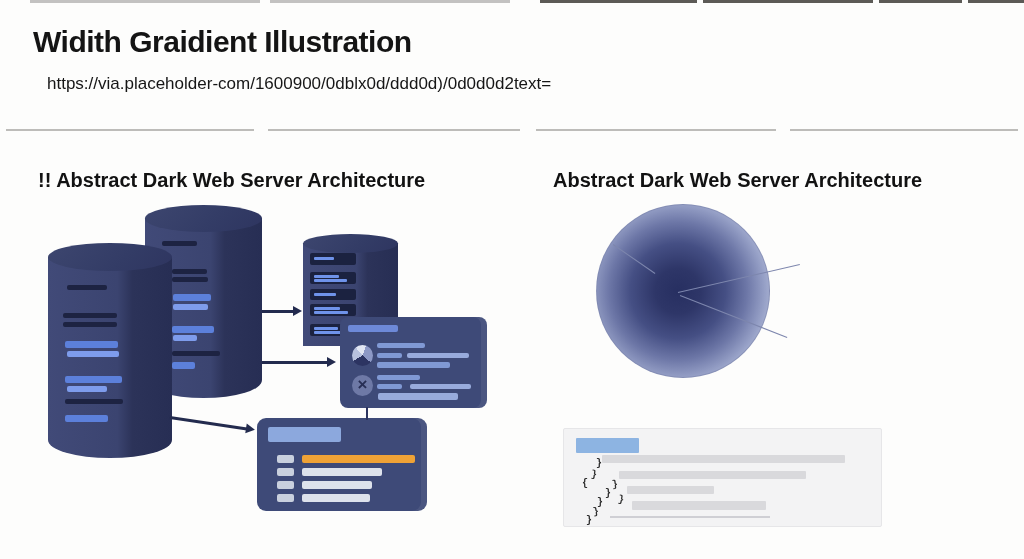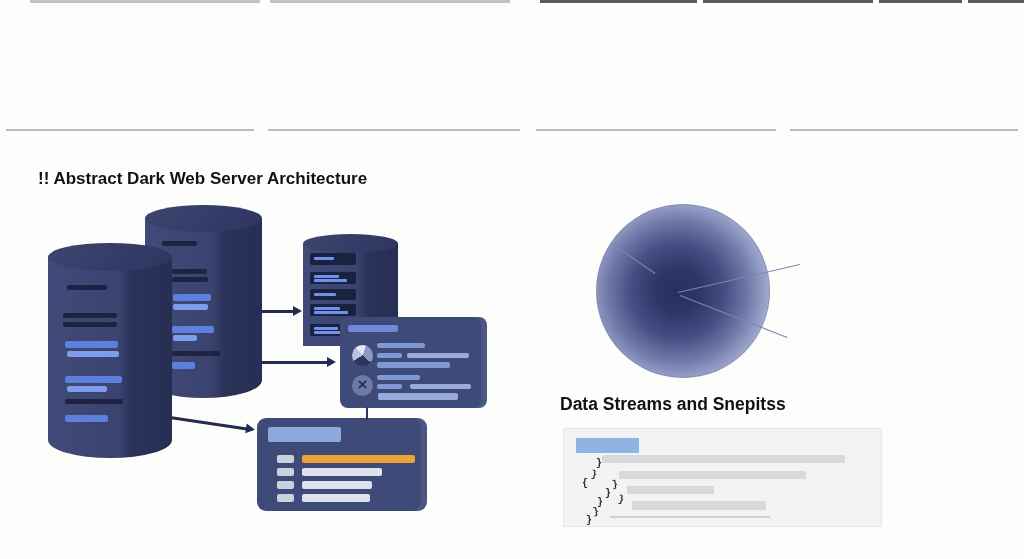--- a/index.html
+++ b/index.html
@@ -10,21 +10,21 @@
   .seg{position:absolute;background:#403d38;height:2.5px;top:0;}
   .seg.faintseg{opacity:.3;}
   .divline{position:absolute;height:2px;background:#55524c;opacity:.38;top:129px;}
 
   .title{position:absolute;left:33px;top:25px;font-size:30px;font-weight:700;color:#141414;letter-spacing:-.5px;margin:0;}
   .sub{position:absolute;color:#161616;white-space:nowrap;}
   .sub.url{left:47px;top:74px;font-size:17px;font-weight:500;}
   .sub.css{left:46px;top:98px;font-size:16px;font-weight:400;}
   .sub.css b{font-weight:700;}
 
-  .h2{position:absolute;font-size:17px;font-weight:700;color:#121212;margin:0;white-space:nowrap;}
+  .h2{position:absolute;font-size:20px;font-weight:700;color:#121212;margin:0;white-space:nowrap;}
 
   
   .cyl{position:absolute;}
   .cyl .body{position:absolute;left:0;right:0;bottom:0;
     background:linear-gradient(90deg,#414a78 0%,#3b4470 56%,#2c3359 68%,#272e54 100%);
     border-radius:0 0 50% 50% / 0 0 18px 18px;}
   .cyl .cap{position:absolute;left:0;right:0;top:0;border-radius:50%;
     background:linear-gradient(135deg,#3d466f 0%,#333c66 60%,#2e3560 100%);}
   .stripe{position:absolute;border-radius:2px;}
   .sd{background:#1d2342;}
@@ -70,29 +70,32 @@
 
   <div>
     <div class="seg faintseg" style="left:30px;width:230px;"></div>
     <div class="seg faintseg" style="left:270px;width:240px;"></div>
     <div class="seg" style="left:540px;width:157px;opacity:.85;"></div>
     <div class="seg" style="left:703px;width:170px;opacity:.85;"></div>
     <div class="seg" style="left:879px;width:83px;opacity:.85;"></div>
     <div class="seg" style="left:968px;width:56px;opacity:.85;"></div>
   </div>
 
+  <h1 class="title">Widith Graidient Illustration</h1>
+  <div class="sub url">https://via.placeholder-com/1600900/0dblx0d/ddd0d)/0d0d0d2text=</div>
 
   <div>
     <div class="divline" style="left:6px;width:248px;"></div>
     <div class="divline" style="left:268px;width:252px;"></div>
     <div class="divline" style="left:536px;width:240px;"></div>
     <div class="divline" style="left:790px;width:228px;"></div>
   </div>
 
   <h2 class="h2" style="left:38px;top:169px;">!! Abstract Dark Web Server Architecture</h2>
+  <h2 class="h2" style="left:553px;top:169px;">Abstract Dark Web Server Architecture</h2>
 
   <div class="cyl" style="left:145px;top:205px;width:117px;height:193px;">
     <div class="body" style="top:13px;"></div>
     <div class="cap" style="height:27px;"></div>
     <div class="stripe sd" style="left:17px;top:36px;width:35px;height:5px;"></div>
     <div class="stripe sd" style="left:27px;top:64px;width:35px;height:5px;"></div>
     <div class="stripe sd" style="left:27px;top:72px;width:36px;height:4.5px;"></div>
     <div class="stripe sb" style="left:28px;top:89px;width:38px;height:7px;"></div>
     <div class="stripe sl" style="left:28px;top:99px;width:35px;height:6px;"></div>
     <div class="stripe sb" style="left:27px;top:121px;width:42px;height:6.5px;"></div>
@@ -177,21 +180,20 @@
     <div class="ahead" style="left:77px;top:-4.2px;"></div>
   </div>
   <div class="abs" style="left:365.5px;top:407px;width:2.5px;height:13px;background:#2c3560;"></div>
 
   <div class="gcircle"></div>
   <div class="callout" style="left:613px;top:244px;width:51px;transform:rotate(34.6deg);"></div>
   <div class="callout" style="left:678px;top:292px;width:125px;transform:rotate(-12.9deg);"></div>
   <div class="callout" style="left:680px;top:295px;width:115px;transform:rotate(21.4deg);"></div>
 
 
-  <h2 class="h2" style="left:560px;top:394px;font-size:17.5px;">Data Streams and Snepitss</h2>
 
   <div class="codebox">
     <div class="chip"></div>
     <div class="gbar" style="left:38px;top:26px;width:243px;height:8px;"></div>
     <div class="gbar" style="left:55px;top:42px;width:187px;height:8px;"></div>
     <div class="gbar" style="left:63px;top:57px;width:87px;height:8px;"></div>
     <div class="gbar" style="left:68px;top:72px;width:134px;height:9px;"></div>
     <div class="thinln" style="left:46px;top:87px;width:160px;"></div>
     <span class="brace" style="left:32px;top:30px;">}</span>
     <span class="brace" style="left:27px;top:41px;transform:rotate(8deg);">}</span>

